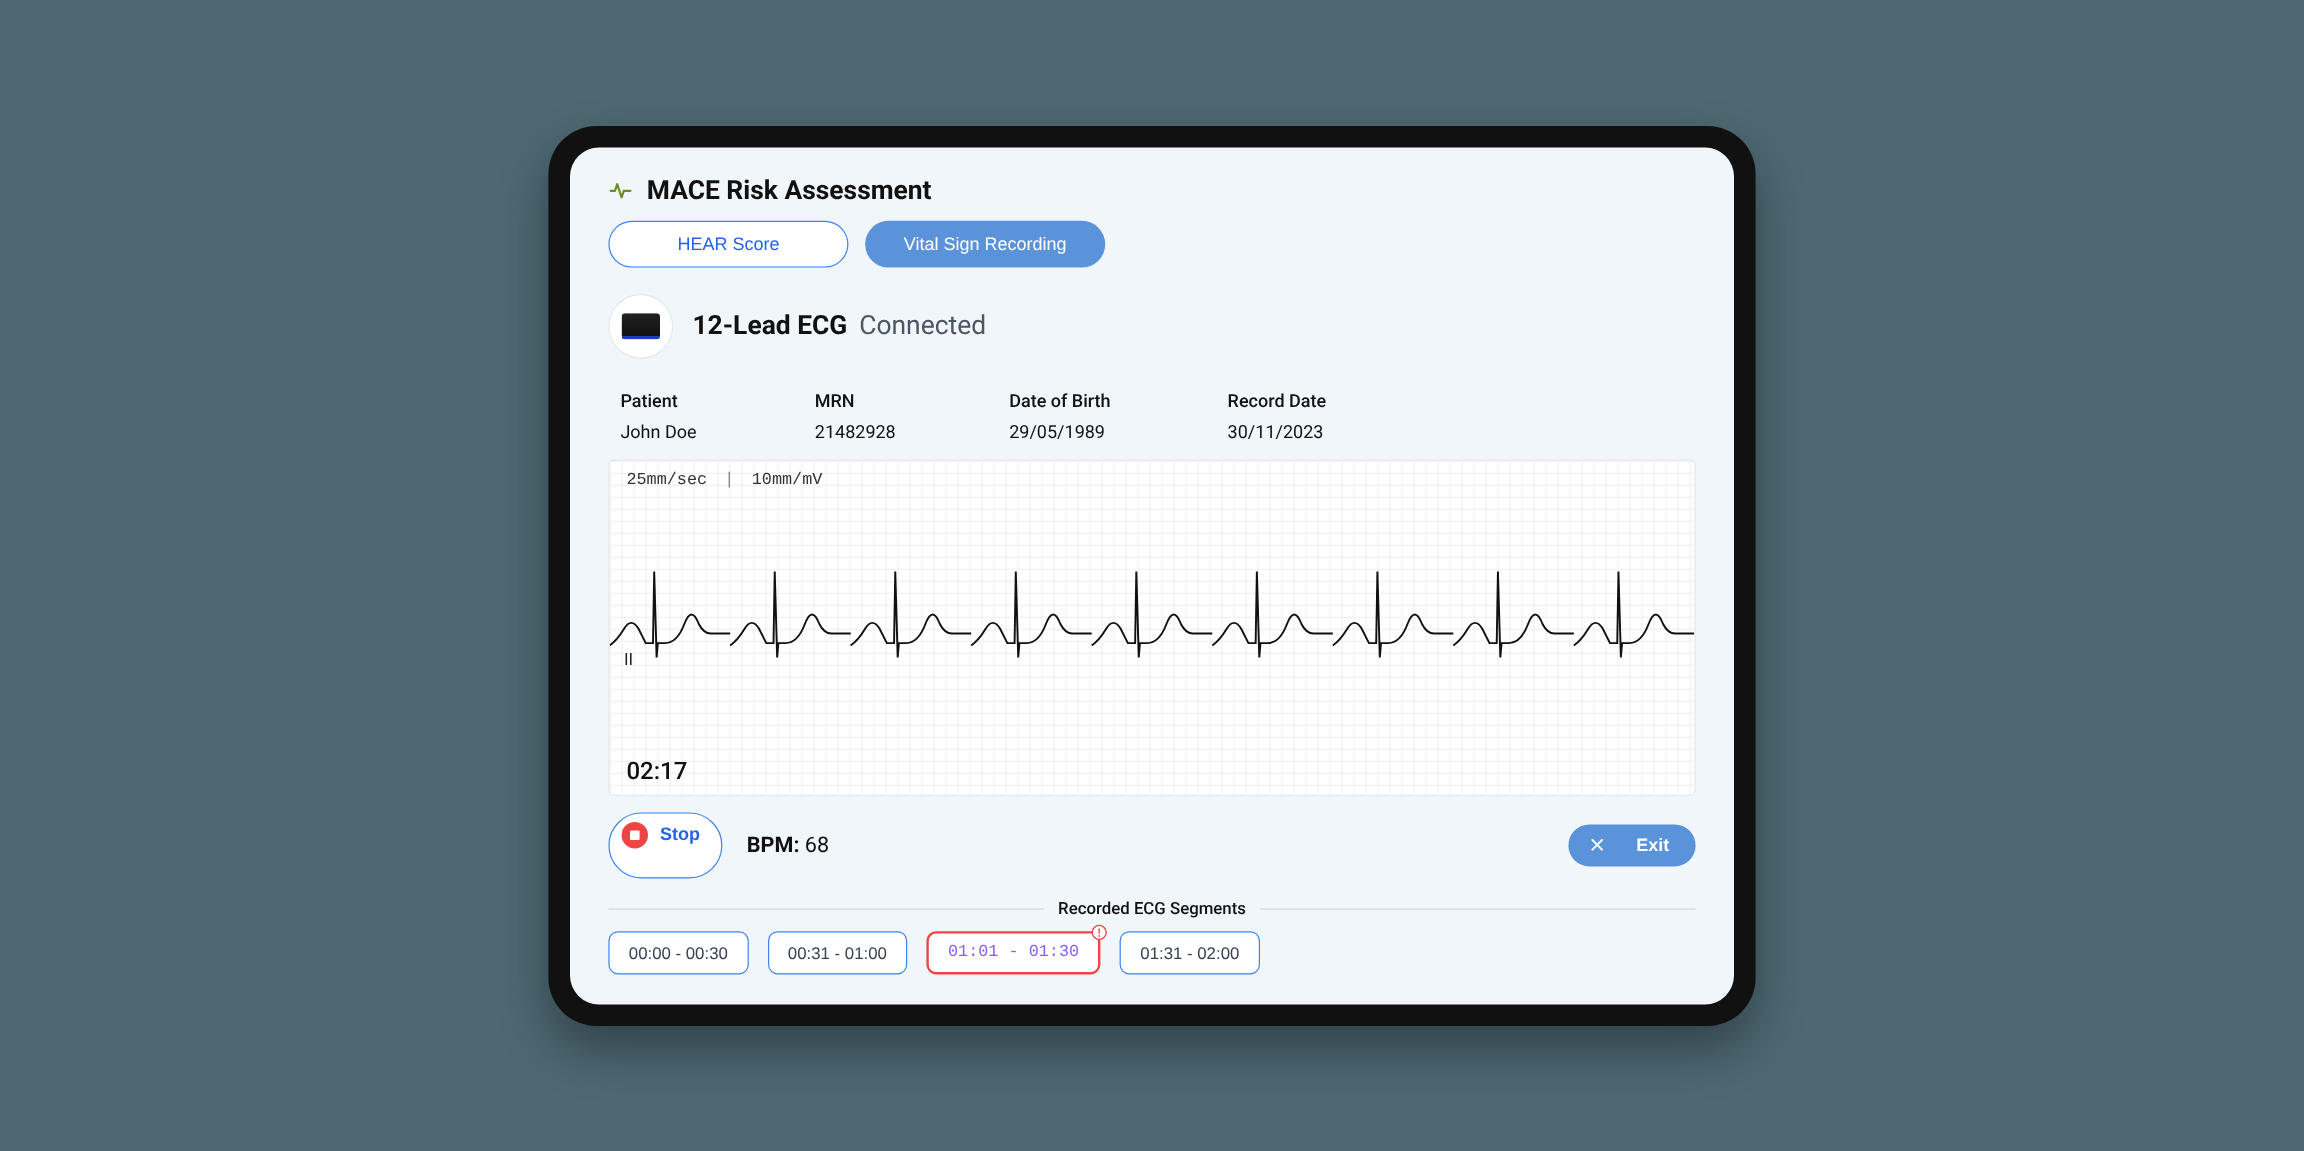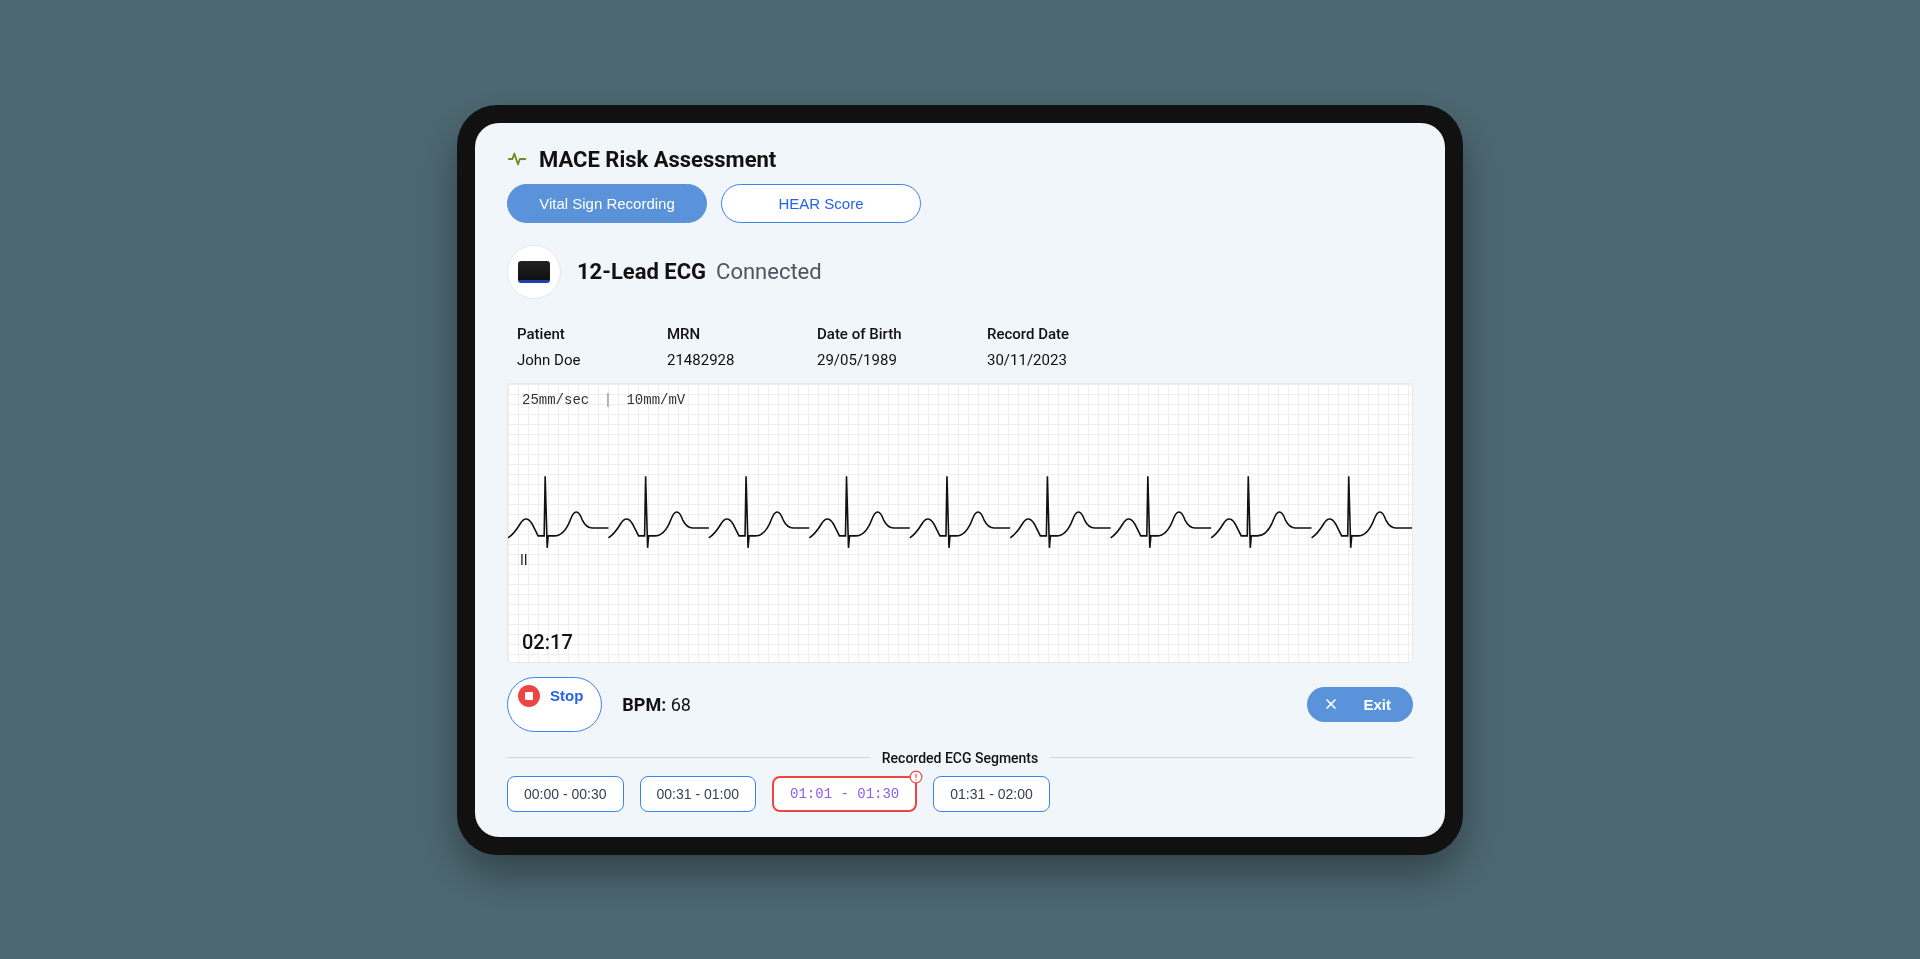--- a/index.html
+++ b/index.html
@@ -92,21 +92,21 @@
     color:#111;
   }
   .device-status {
     font-size: 22px;
     font-weight: 400;
     color: #4b5563;
     margin-left: 6px;
   }
   .info-row {
     display: flex;
-    gap: 0;
+    gap: 12px;
     margin-bottom: 14px;
     margin-left: 10px;
   }
   .info-col { min-width: 150px; }
   .info-col.wide { min-width: 170px; }
   .info-label { font-size: 15px; color:#111; font-weight:500; margin-bottom: 8px; }
   .info-value { font-size: 15px; color:#111; font-weight:400; }
   .ecg-panel {
     background: #fff;
     border: 1px solid #e5e7eb;
@@ -123,21 +123,21 @@
   .ecg-scale {
     position:absolute; top:8px; left:14px;
     font-size:14px; color:#333;font-family:Liberation Mono, monospace;
   }
   .ecg-scale .sep { margin: 0 6px; color:#888; }
   .ecg-timer {
     position:absolute; bottom:8px; left:14px;
     font-size:20px; font-weight:500; color:#111;
   }
   .lead-label {
-    position:absolute; left:12px; top:168px;
+    position:absolute; left:12px; top:158px;
     font-size:14px; color:#222;
   }
   .ecg-svg { position:absolute; inset:0; width:100%; height:100%; }
   .controls-row {
     display:flex; align-items:center; justify-content:space-between;
     margin-bottom: 10px;
   }
   .controls-left { display:flex; align-items:center; gap:20px; }
   .stop-btn {
     display:flex; align-items:center; gap:10px;
@@ -189,22 +189,22 @@
     <div class="header-row">
       <span class="logo-icon">
         <svg viewBox="0 0 24 24" width="22" height="22">
             <path d="M2 12h4l2-6 4 12 2-6h6" fill="none" stroke="#6b8e23" stroke-width="2" stroke-linecap="round" stroke-linejoin="round"></path>
           </svg>
       </span>
       <h1 class="page-title">MACE Risk Assessment</h1>
     </div>
 
     <div class="tabs-row">
+      <button class="tab">HEAR Score</button>
       <button class="tab active">Vital Sign Recording</button>
-      <button class="tab">HEAR Score</button>
     </div>
 
     <div class="device-row">
       <div class="device-badge">
         <div class="device-chip"></div>
       </div>
       <div>
         <span class="device-title">12-Lead ECG</span>
         <span class="device-status">Connected</span>
       </div>

